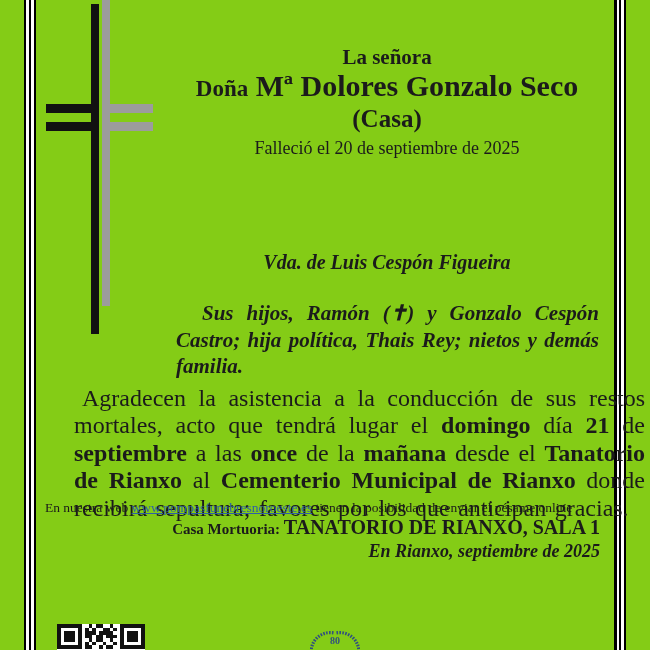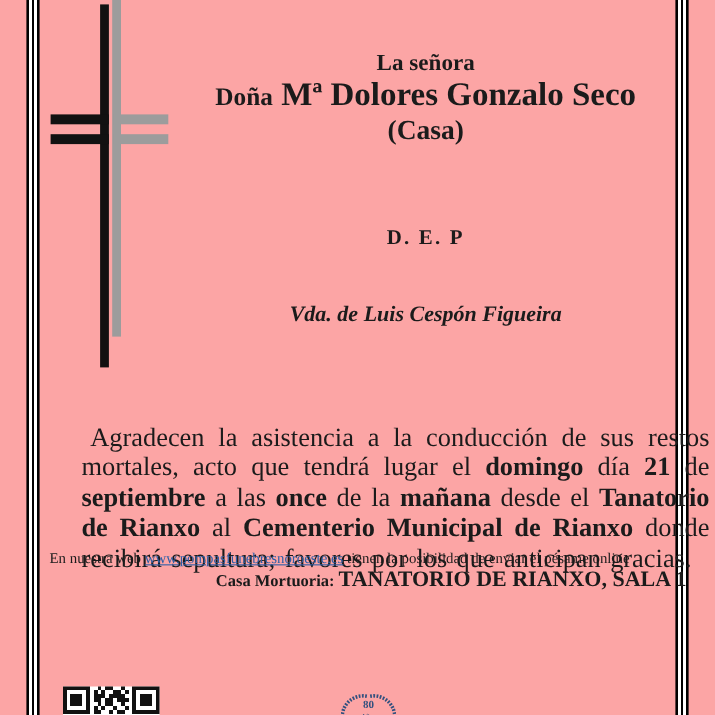--- a/index.html
+++ b/index.html
@@ -1,17 +1,17 @@
 <!DOCTYPE html>
 <html><head>
 <meta charset="utf-8">
 <style>
   html,body{margin:0;padding:0;background:#fff;}
   .page{
-    position:relative;width:650px;height:650px;background:#fca5a5;overflow:hidden;
+    position:relative;width:650px;height:650px;background:#84cc16;overflow:hidden;
     font-family:"Liberation Serif","DejaVu Serif",serif;color:#1b1b1b;
   }
   
   .vborder{
     position:absolute;top:0;height:650px;width:12px;
     background:linear-gradient(90deg,#000 0 2.5px,#fff 2.5px 4.8px,#000 4.8px 7.3px,#fff 7.3px 9.6px,#000 9.6px 12px);
   }
   .vborder.left{left:24px;}
   .vborder.right{left:614px;}
   
@@ -27,33 +27,33 @@
   
   .ctr{position:absolute;left:158px;width:458px;text-align:center;}
   .t-senora{top:45px;font-size:21px;font-weight:bold;}
   .t-name{top:69px;font-size:30px;font-weight:bold;white-space:nowrap;}
   .t-name .honorific{font-size:23px;}
   .t-lola{top:105px;font-size:25px;font-weight:bold;}
   .t-fall{font-size:18px;}
   .t-fall1{top:138px;}
   .t-fall2{top:163px;}
   .t-dep{top:206px;font-size:19px;font-weight:bold;letter-spacing:2px;}
-  .t-widow{top:251px;font-size:20px;font-weight:bold;font-style:italic;margin-top:24px;}
+  .t-widow{top:251px;font-size:20px;font-weight:bold;font-style:italic;}
   .t-relatives{
     position:absolute;left:176px;top:279px;width:423px;
     font-size:21px;font-weight:bold;font-style:italic;
     text-align:justify;text-indent:26px;line-height:26.5px;word-spacing:2px;
   }
   .t-announce{
     position:absolute;left:37px;top:361px;width:571px;
     font-size:24px;text-align:justify;text-indent:8px;line-height:27.4px;word-spacing:2.5px;padding-left:37px;
   }
   .t-web{position:absolute;left:45px;top:500px;font-size:13.5px;white-space:nowrap;}
   .t-web a{color:#2e5fa8;text-decoration:underline;cursor:pointer;}
-  .t-casa{position:absolute;left:35px;top:516px;width:565px;text-align:right;white-space:nowrap;margin-left:24px;}
+  .t-casa{position:absolute;left:35px;top:516px;width:565px;text-align:right;white-space:nowrap;}
   .t-casa .label{font-size:15px;font-weight:bold;}
   .t-casa .value{font-size:20px;font-weight:bold;}
   .t-place{position:absolute;left:35px;top:541px;width:565px;text-align:right;
     font-size:18px;font-weight:bold;font-style:italic;}
   .qr{position:absolute;left:57px;top:624px;width:88px;height:88px;}
   .logo{position:absolute;left:310px;top:627px;width:50px;height:50px;}
 </style>
 </head>
 <body>
 
@@ -70,31 +70,33 @@
     <div class="bar gray h-gray-1"></div>
     <div class="bar gray h-gray-2"></div>
   </div>
 
   <div class="ctr t-senora">La señora</div>
   <div class="ctr t-name">
     <span class="honorific">Doña</span>
     <span>Mª Dolores Gonzalo Seco</span>
   </div>
   <div class="ctr t-lola">(Casa)</div>
-  <div class="ctr t-dep">D. E. P</div>
+  <div class="ctr t-fall t-fall1">Falleció el 20 de septiembre de 2025</div>
 
   <div class="ctr t-widow">Vda. de Luis Cespón Figueira</div>
+  <p class="t-relatives">Sus hijos, Ramón (✝) y Gonzalo Cespón Castro; hija política, Thais Rey; nietos y demás familia.</p>
 
   <p class="t-announce"><span>Agradecen la asistencia a la conducción de sus restos mortales, acto que tendrá lugar el </span><b>domingo</b><span> día </span><b>21</b><span> de </span><b>septiembre</b><span> a las </span><b>once</b><span> de la </span><b>mañana</b><span> desde el </span><b>Tanatorio de Rianxo</b><span> al </span><b>Cementerio Municipal de Rianxo</b><span> donde recibirá sepultura; favores por los que anticipan gracias.</span></p>
 
   <div class="t-web"><span>En nuestra web </span><a>www.pompasfunebresnoroeste.es</a><span> tienen la posibilidad de enviar el pésame online</span></div>
 
   <div class="t-casa">
     <span class="label">Casa Mortuoria: </span><span class="value">TANATORIO DE RIANXO, SALA 1</span>
   </div>
+  <div class="t-place">En Rianxo, septiembre de 2025</div>
 
   <svg class="qr" viewBox="0 0 25 25" shape-rendering="crispEdges">
     <rect x="0" y="0" width="25" height="25" fill="#fff"></rect>
     <g fill="#111">
       <rect x="0" y="0" width="7" height="7"></rect>
         <rect x="1" y="1" width="5" height="5" fill="#fff"></rect>
         <rect x="2" y="2" width="3" height="3"></rect>
       <rect x="18" y="0" width="7" height="7"></rect>
         <rect x="19" y="1" width="5" height="5" fill="#fff"></rect>
         <rect x="20" y="2" width="3" height="3"></rect>

